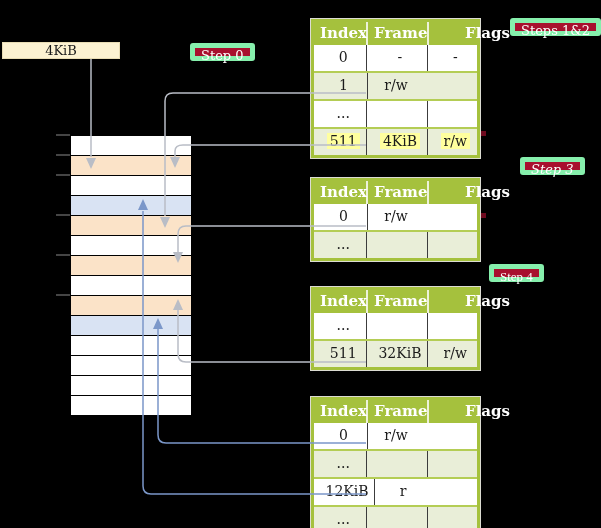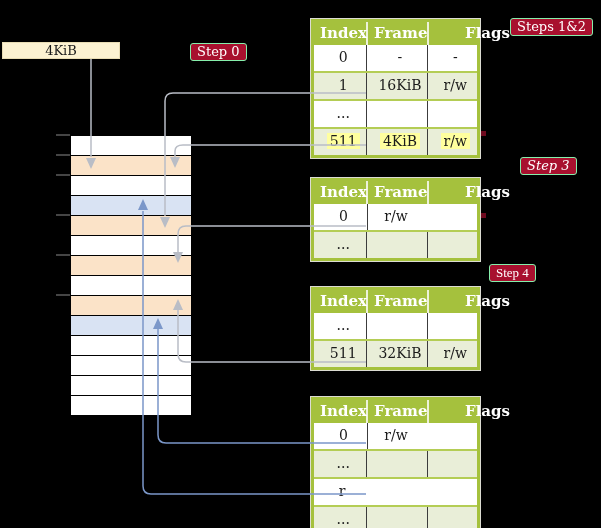--- a/index.html
+++ b/index.html
@@ -10,21 +10,21 @@
   }
   
   .size-box{
     position:absolute;left:2px;top:42px;width:118px;height:17px;
     background:#fcf2d2;border:1px solid #e8dcb4;box-sizing:border-box;
     color:#1a1a1a;font-size:13px;line-height:15px;text-align:center;
   }
   
   .step-label{
     position:absolute;height:18px;box-sizing:border-box;
-    background:#a8102e;border:1px solid #86efac;border-radius:3px;
+    background:#a8102e;border:5px solid #86efac;border-radius:3px;
     color:#ffffff;font-size:13px;line-height:16px;text-align:left;
     padding:0 6px;white-space:nowrap;
   }
   
   .memory-col{
     position:absolute;left:70px;top:135px;width:120px;
     border:1px solid #000;box-sizing:content-box;background:#fff;
   }
   .mem-row{width:120px;height:19px;border-bottom:1px solid #000;}
   .mem-row:last-child{border-bottom:none;}
@@ -96,21 +96,20 @@
           <div class="hcell c1">Frame</div>
           <div class="hcell c2">Flags</div>
         </div>
         <div class="brow plain first">
           <div class="bcell c0">0</div>
           <div class="bcell c1">-</div>
           <div class="bcell c2">-</div>
         </div>
         <div class="brow shaded">
           <div class="bcell c0">1</div>
-          <div class="bcell c1">16KiB</div>
           <div class="bcell c2">r/w</div>
         </div>
         <div class="brow plain">
           <div class="bcell c0">...</div>
           <div class="bcell c1"></div>
           <div class="bcell c2"></div>
         </div>
         <div class="brow shaded">
           <div class="bcell c0"><span class="hl">511</span></div>
           <div class="bcell c1"><span class="hl">4KiB</span></div>
@@ -159,20 +158,21 @@
         <div class="brow plain first">
           <div class="bcell c0">0</div>
           <div class="bcell c2">r/w</div>
         </div>
         <div class="brow shaded">
           <div class="bcell c0">...</div>
           <div class="bcell c1"></div>
           <div class="bcell c2"></div>
         </div>
         <div class="brow plain">
+          <div class="bcell c1">12KiB</div>
           <div class="bcell c2">r</div>
         </div>
         <div class="brow shaded">
           <div class="bcell c0">...</div>
           <div class="bcell c1"></div>
           <div class="bcell c2"></div>
         </div>
       </div>
     </div>
 

